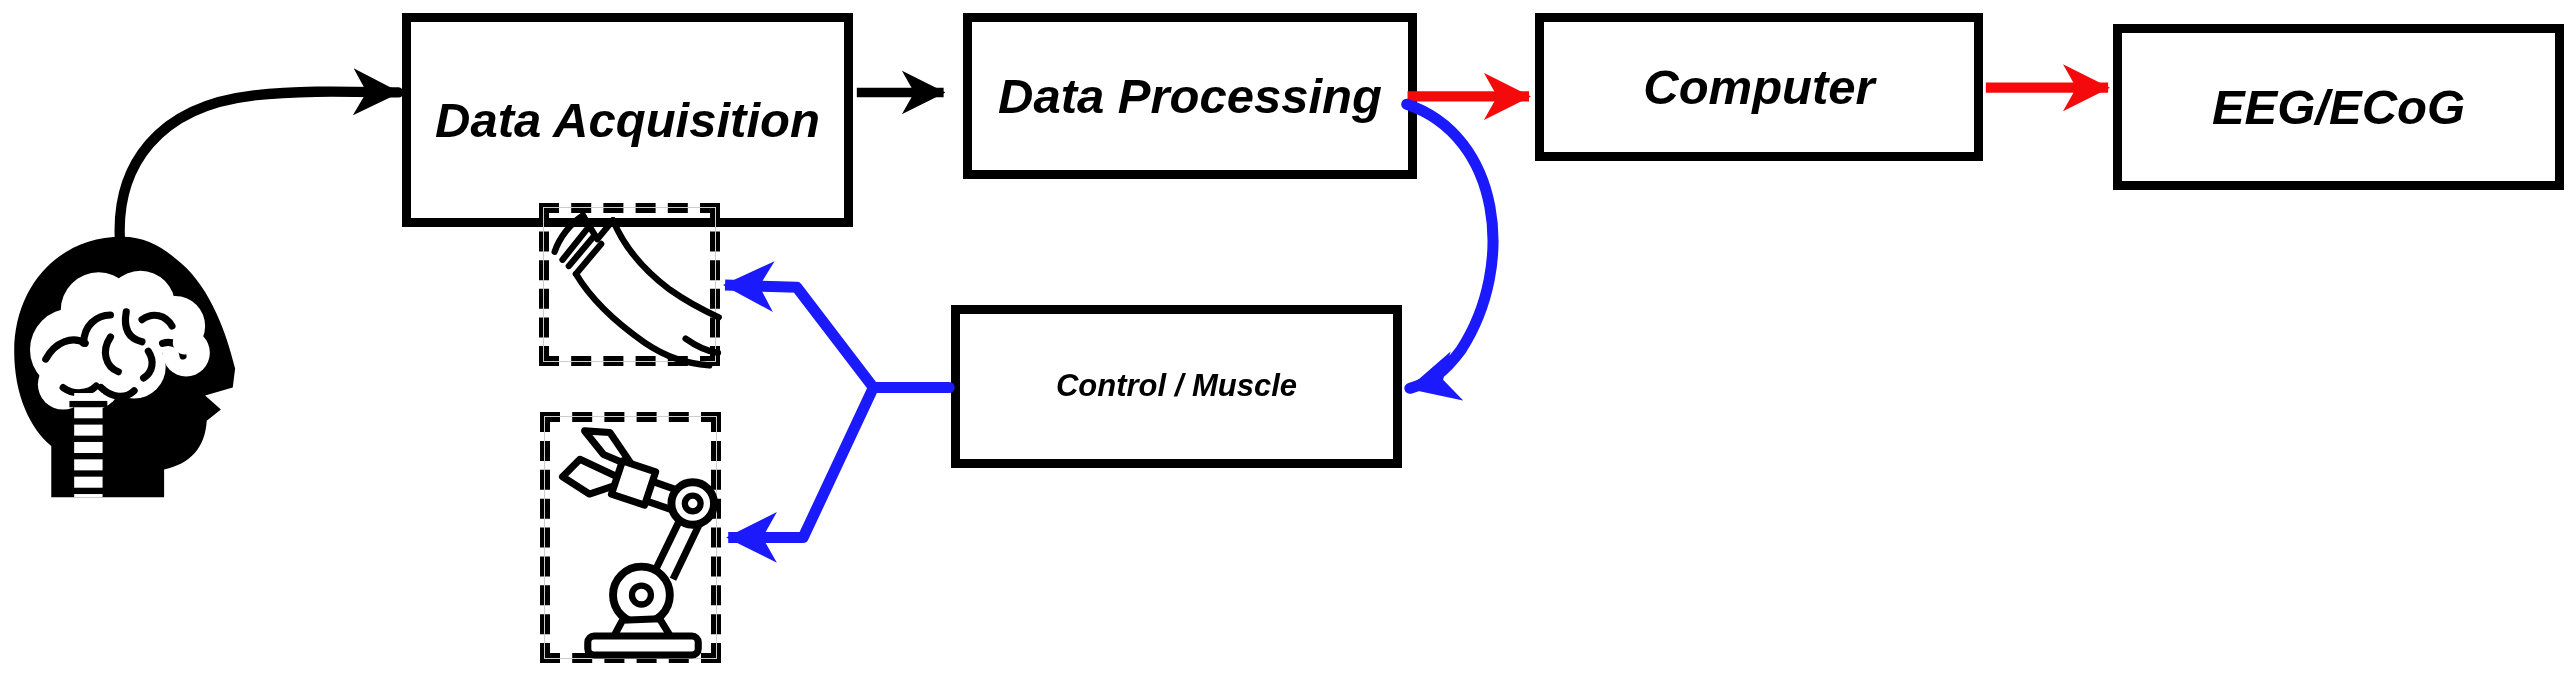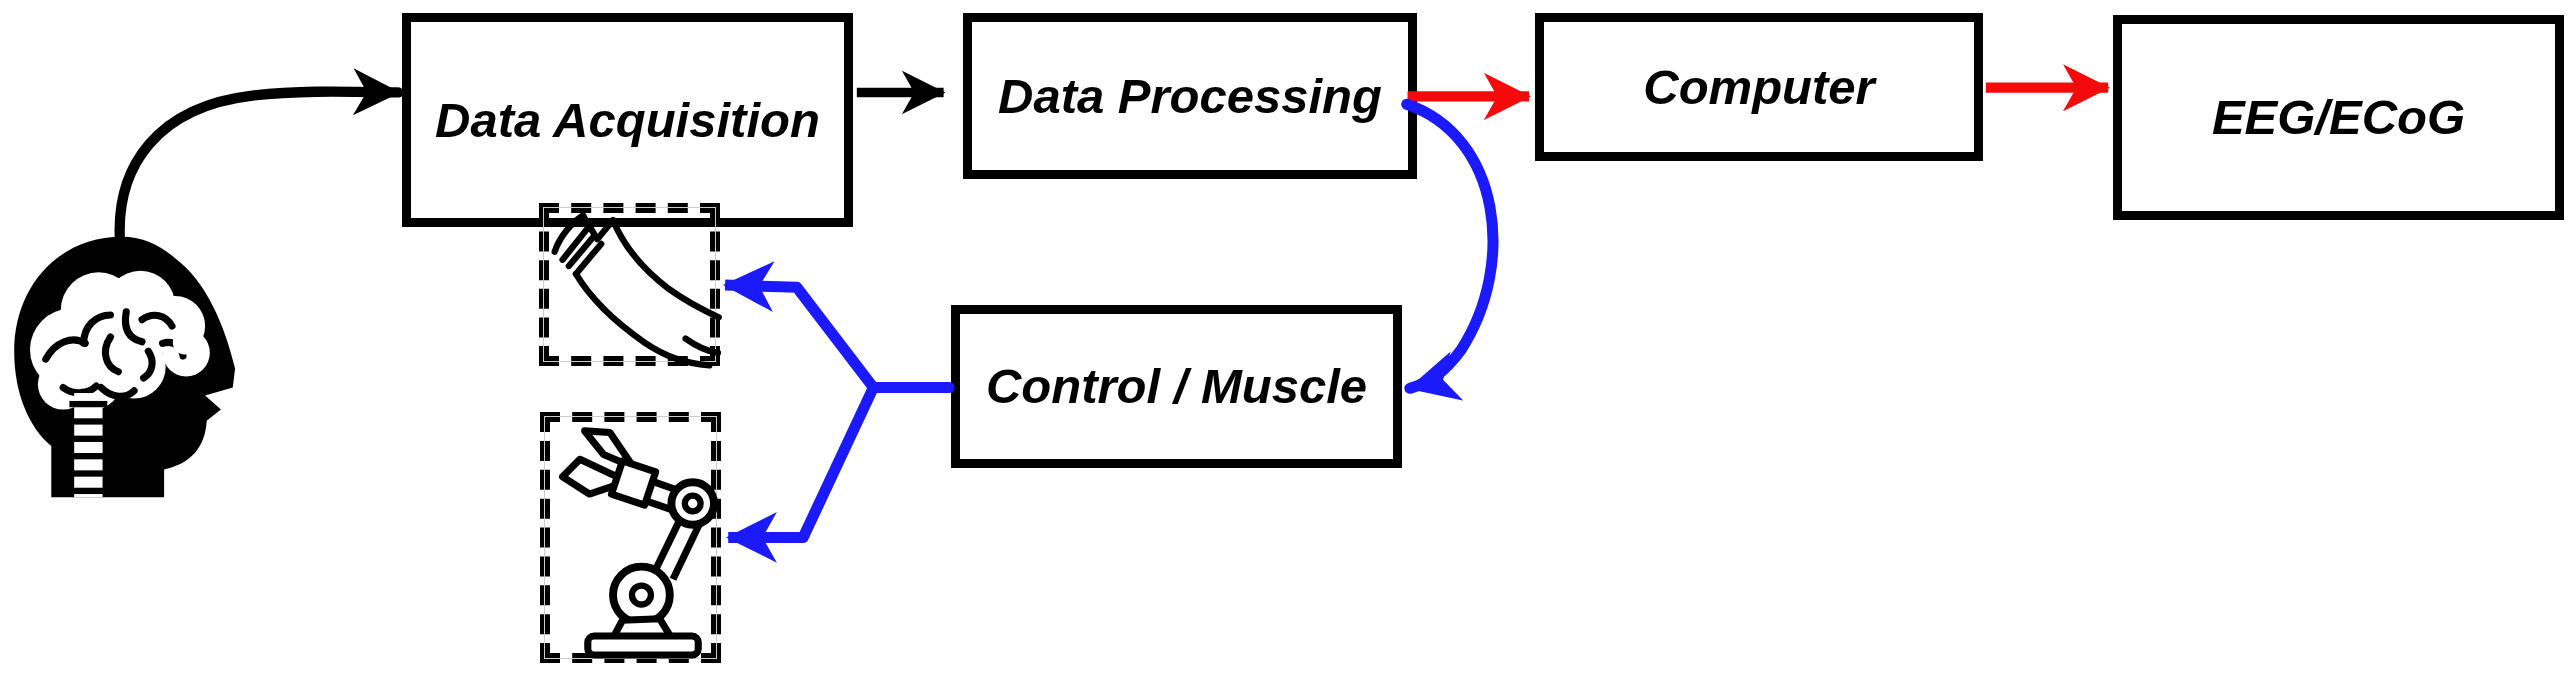--- a/index.html
+++ b/index.html
@@ -6,21 +6,21 @@
   #canvas {
     position:relative; width:2576px; height:678px; background:#ffffff;
     font-family:"Liberation Sans", sans-serif; overflow:hidden;
   }
   .node {
     position:absolute; background:#ffffff; border:9.5px solid #000;
     box-sizing:border-box; display:flex; align-items:center; justify-content:center;
     text-align:center; color:#000;
     font:italic 700 49px/1.12 "Liberation Sans", sans-serif;
   }
-  .node.two-line { font-size:49px; flex-direction:column; }
+  .node.two-line { font-size:31px; flex-direction:column; }
   .frame {
     position:absolute; box-sizing:border-box; border:10.3px dashed #000; background:transparent;
   }
   .frame::before {
     content:""; position:absolute; inset:-6.3px; border:1.6px solid #cccccc; pointer-events:none;
   }
   #overlay { position:absolute; left:0; top:0; pointer-events:none; }
 </style>
 </head>
 <body>
@@ -32,21 +32,21 @@
   </div>
 
   <div class="node" style="left:951px; top:13.4px; width:454px; height:166px;margin-left:12px;">
     <span>Data Processing</span>
   </div>
 
   <div class="node" style="left:1535px; top:13.4px; width:448px; height:148px;">
     <span>Computer</span>
   </div>
 
-  <div class="node" style="left:2113px; top:15px; width:451px; height:205px;font-style:italic;">
+  <div class="node" style="left:2113px; top:24px; width:451px; height:166px;font-style:italic;">
     <span>EEG/ECoG</span>
   </div>
 
   <div class="node two-line" style="left:951px; top:305px; width:451px; height:163px;">
     <span>Control / Muscle</span>
   </div>
 
   <div class="frame" style="left:539px; top:203px; width:181px; height:163px;"></div>
   <div class="frame" style="left:540px; top:412px; width:181px; height:251px;"></div>
 

